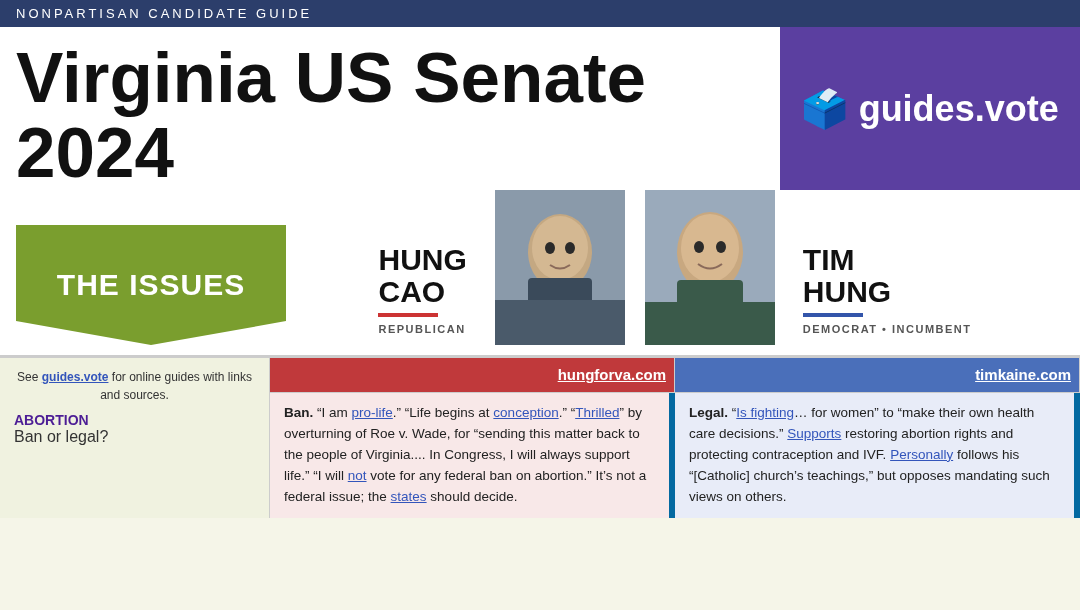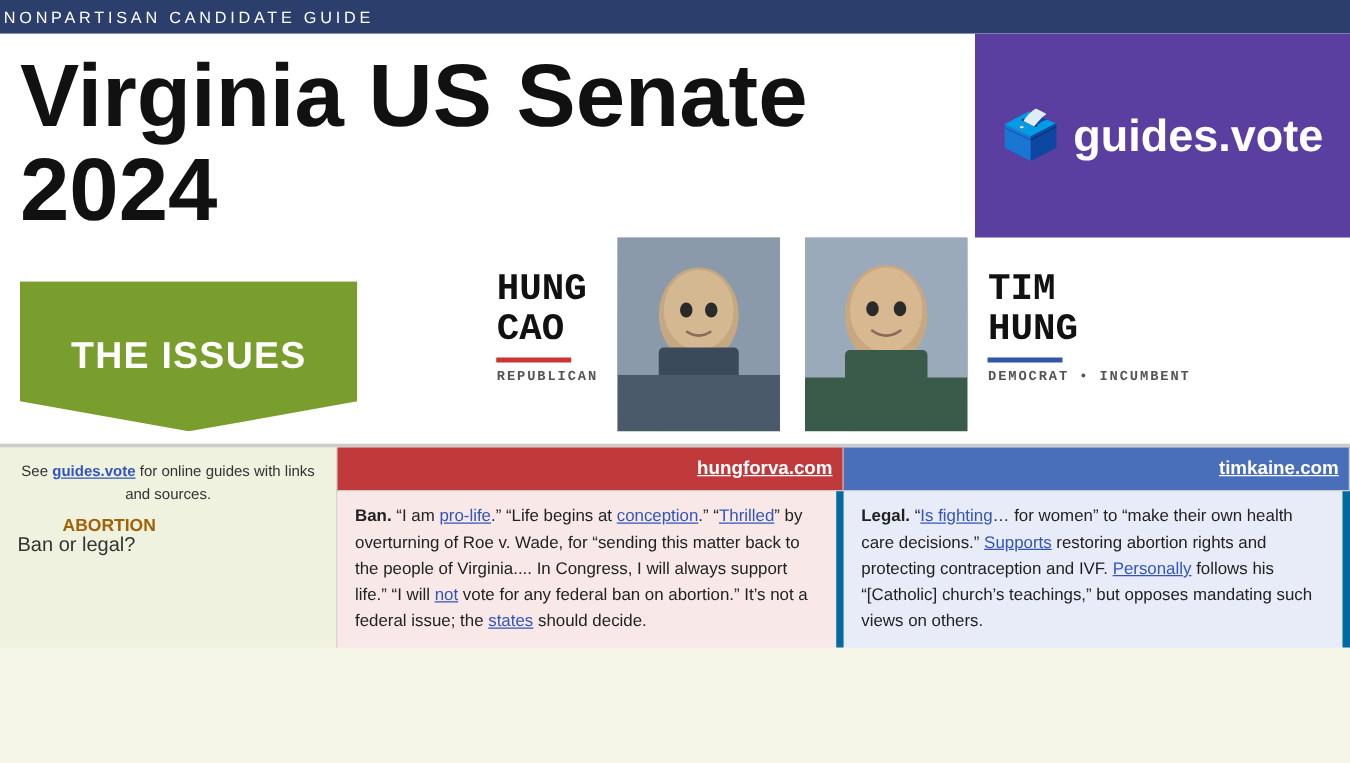--- a/index.html
+++ b/index.html
@@ -3,21 +3,21 @@
   <meta charset="utf-8">
   <style>
     * { margin: 0; padding: 0; box-sizing: border-box; }
     body { width: 1080px; height: 610px; font-family: Arial, sans-serif; overflow: hidden; background: #f5f5e8; }
 
     .top-banner {
       background: #2c3e6b;
       color: white;
       font-size: 13px;
       letter-spacing: 3px;
-      padding: 6px 3px;
+      padding: 6px 16px;
       font-weight: 400;
     }
 
     .main-title {
       font-size: 71px;
       font-weight: 900;
       color: #111;
       line-height: 1.05;
       margin-top: 4px;
     }
@@ -67,23 +67,22 @@
       display: flex;
       flex: 1;
       justify-content: center;
       gap: 20px;
       align-items: flex-end;
       padding-bottom: 0;
     }
 
     .candidate-block {
       display: flex;
-      align-items: center;
-      gap: 16px;
-      font-family: Liberation Mono, monospace;
+      align-items: flex-end;
+      gap: 28px;
     }
 
     .candidate-photo-placeholder {
       width: 130px;
       height: 155px;
       background: #999;
       display: flex;
       align-items: center;
       justify-content: center;
       overflow: hidden;
@@ -139,23 +138,22 @@
     }
 
     .see-guides-text a {
       color: #3355bb;
       font-weight: bold;
     }
 
     .issue-label {
       font-weight: 900;
       font-size: 14px;
-      color: #a16207;
+      color: #4c1d95;
       margin-top: 8px;
-      margin-left: 36px;
     }
 
     .issue-sublabel {
       font-size: 16px;
       color: #333;
     }
 
     .candidate-website-bar {
       padding: 8px;
       text-align: right;

